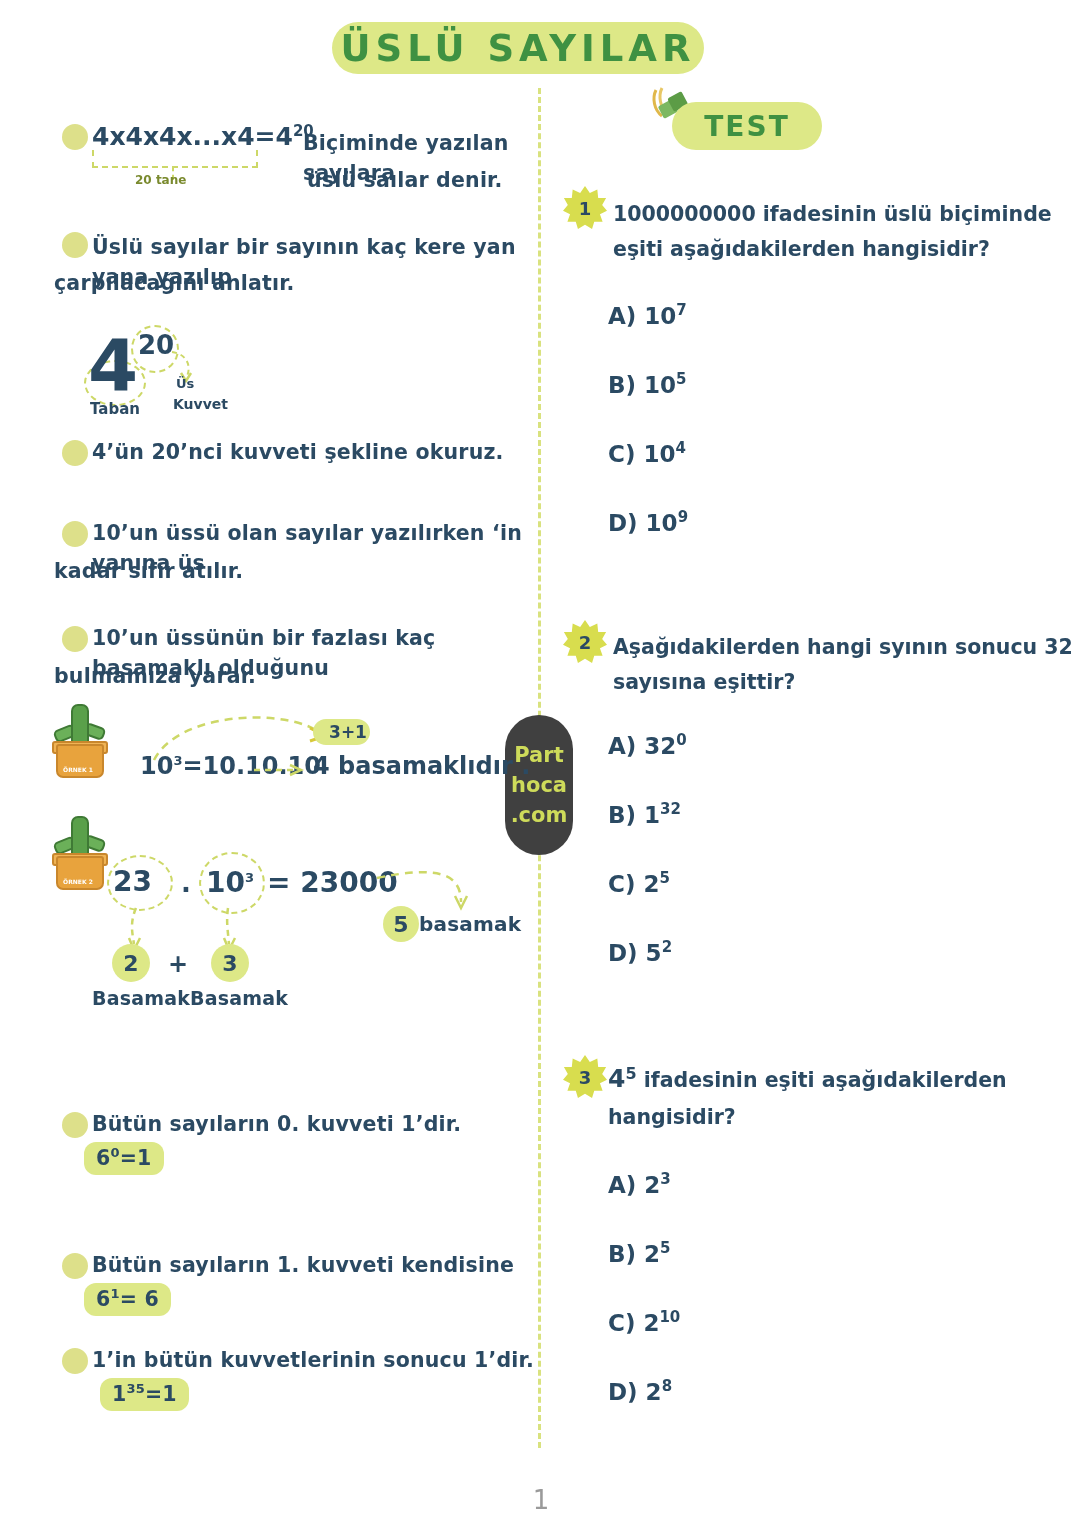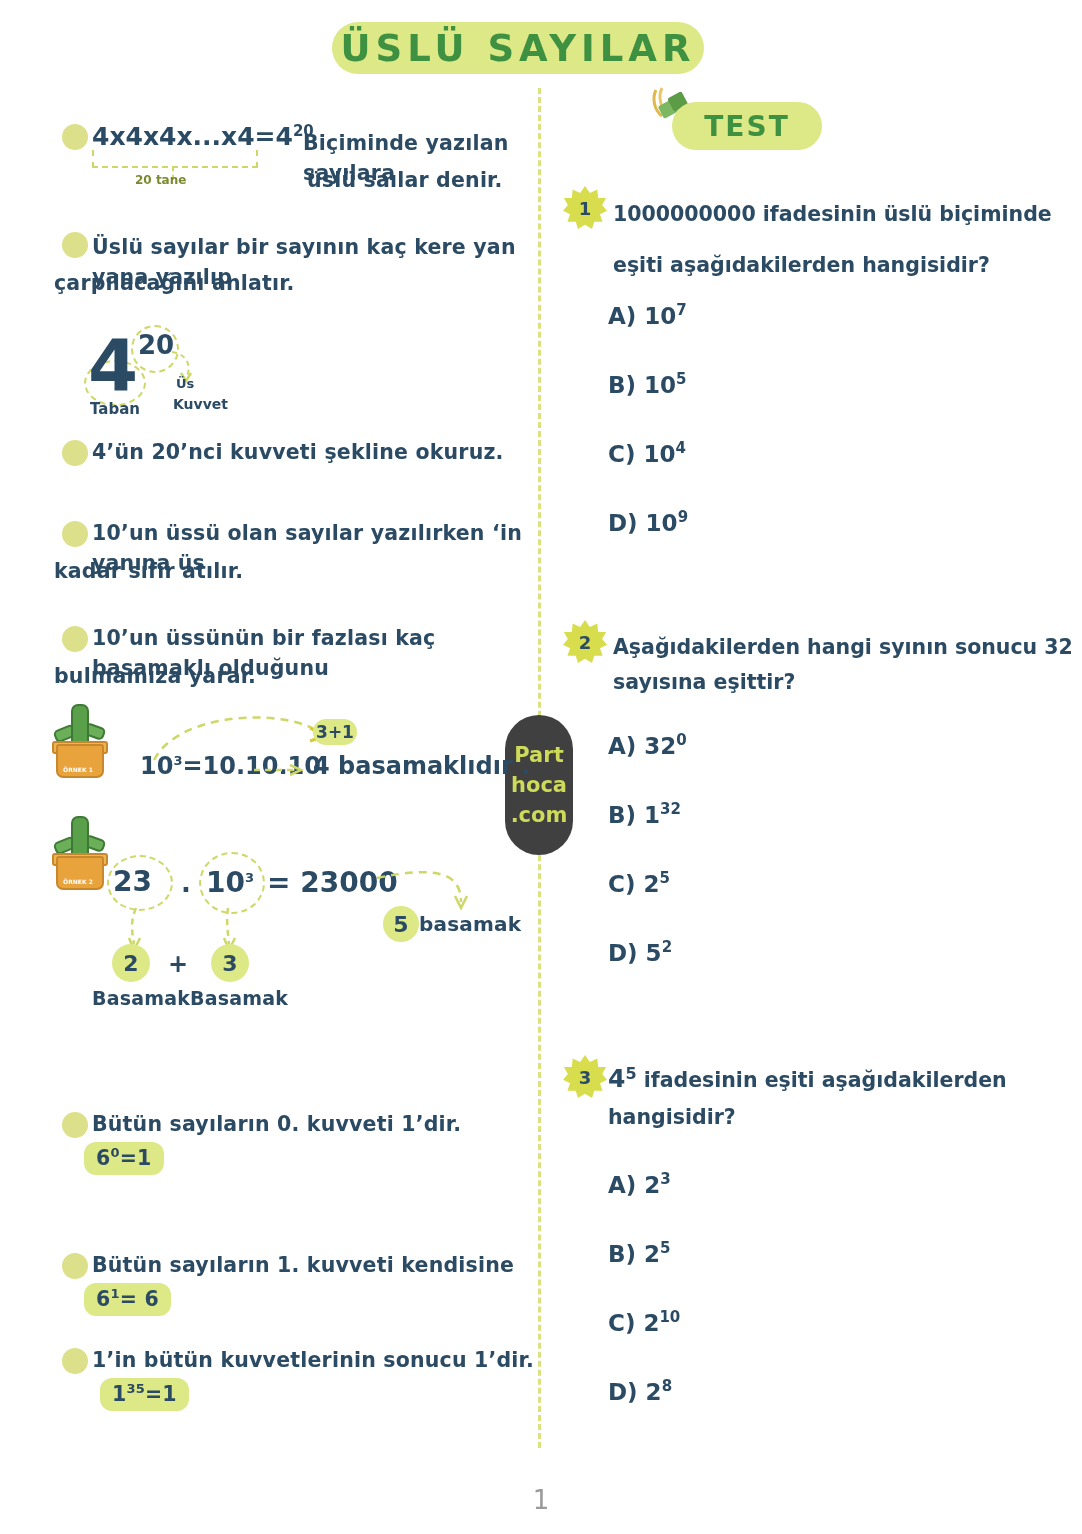--- a/index.html
+++ b/index.html
@@ -222,21 +222,21 @@
       <path d="M4 52 C 30 2, 140 0, 172 26" fill="none" stroke="#cdd867" stroke-width="2.5" stroke-dasharray="8,6"></path>
       <path d="M160 20 L175 28 L160 33" fill="none" stroke="#d8c93a" stroke-width="3"></path>
     </svg>
     <div class="ex-formula" style="left:116px;top:752px;margin-left:24px;">
       <span>10</span><span class="sup">3</span><span>=10.10.10</span>
     </div>
     <svg class="arrow" style="left:254px;top:760px;" width="56" height="20">
       <path d="M0 10 L40 10" fill="none" stroke="#cdd867" stroke-width="2.5" stroke-dasharray="6,5"></path>
       <path d="M36 5 L47 10 L36 15" fill="none" stroke="#cdd867" stroke-width="2.5"></path>
     </svg>
-    <div class="pill-sm" style="left:313px;top:719px;width:44px;height:26px;">
+    <div class="pill-sm" style="left:313px;top:719px;width:44px;height:26px;padding-left:13px;">
       <span>3+1</span>
     </div>
     <div class="ex-formula" style="left:313px;top:752px;">4 basamaklıdır .</div>
 
     <div class="cactus" style="left:50px;top:816px;">
       <div class="arm-l"></div>
       <div class="arm-r"></div>
       <div class="stem"></div>
       <div class="potrim"></div>
       <div class="pot"></div>
@@ -310,21 +310,21 @@
     </svg>
 
     <div class="test-pill">
       <span>TEST</span>
     </div>
 
     <div class="qstar" style="left:563px;top:186px;">
       <span>1</span>
     </div>
     <div class="qtext" style="left:613px;top:197px;">1000000000   ifadesinin üslü biçiminde</div>
-    <div class="qtext" style="left:613px;top:248px;">eşiti aşağıdakilerden hangisidir?</div>
+    <div class="qtext" style="left:613px;top:232px;">eşiti aşağıdakilerden hangisidir?</div>
 
     <div class="opt" style="left:608px;top:303px;">
       <span>A) 10</span><span class="sup">7</span>
     </div>
     <div class="opt" style="left:608px;top:372px;">
       <span>B) 10</span><span class="sup">5</span>
     </div>
     <div class="opt" style="left:608px;top:441px;">
       <span>C) 10</span><span class="sup">4</span>
     </div>

